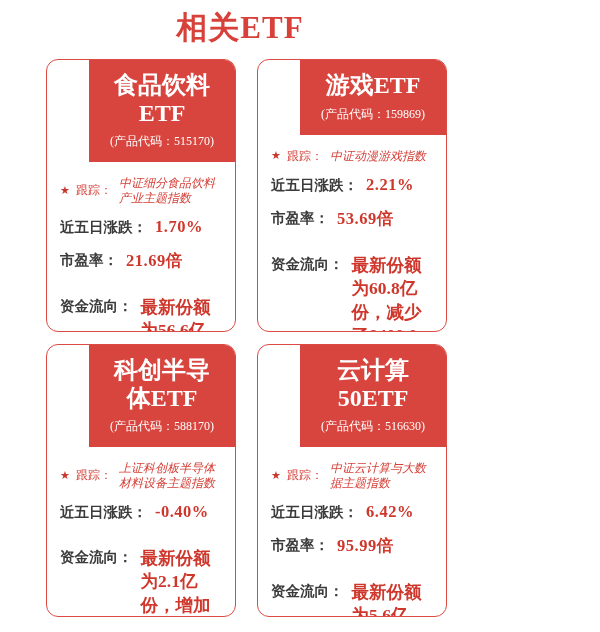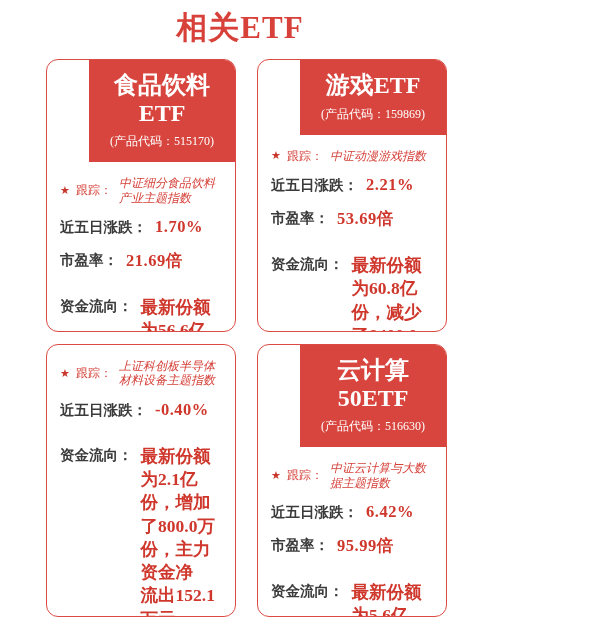--- a/index.html
+++ b/index.html
@@ -174,20 +174,24 @@
           <span class="label">资金流向：</span>
           <span class="flow-value">最新份额为60.8亿份，减少
 了8400.0万份，主力资金净
 流入1785.7万元。</span>
         </div>
 
       </div>
     </div>
 
     <div class="card">
+      <div class="card-header">
+        <div class="card-title">科创半导体ETF</div>
+        <div class="card-code">(产品代码：588170)</div>
+      </div>
       <div class="card-body">
         <div class="track-row">
           <span class="star">★</span>
           <span class="track-label">跟踪：</span>
           <span class="track-index">上证科创板半导体材料设备主题指数</span>
         </div>
         <div class="row">
           <span class="label">近五日涨跌：</span>
           <span class="value">-0.40%</span>
         </div>

